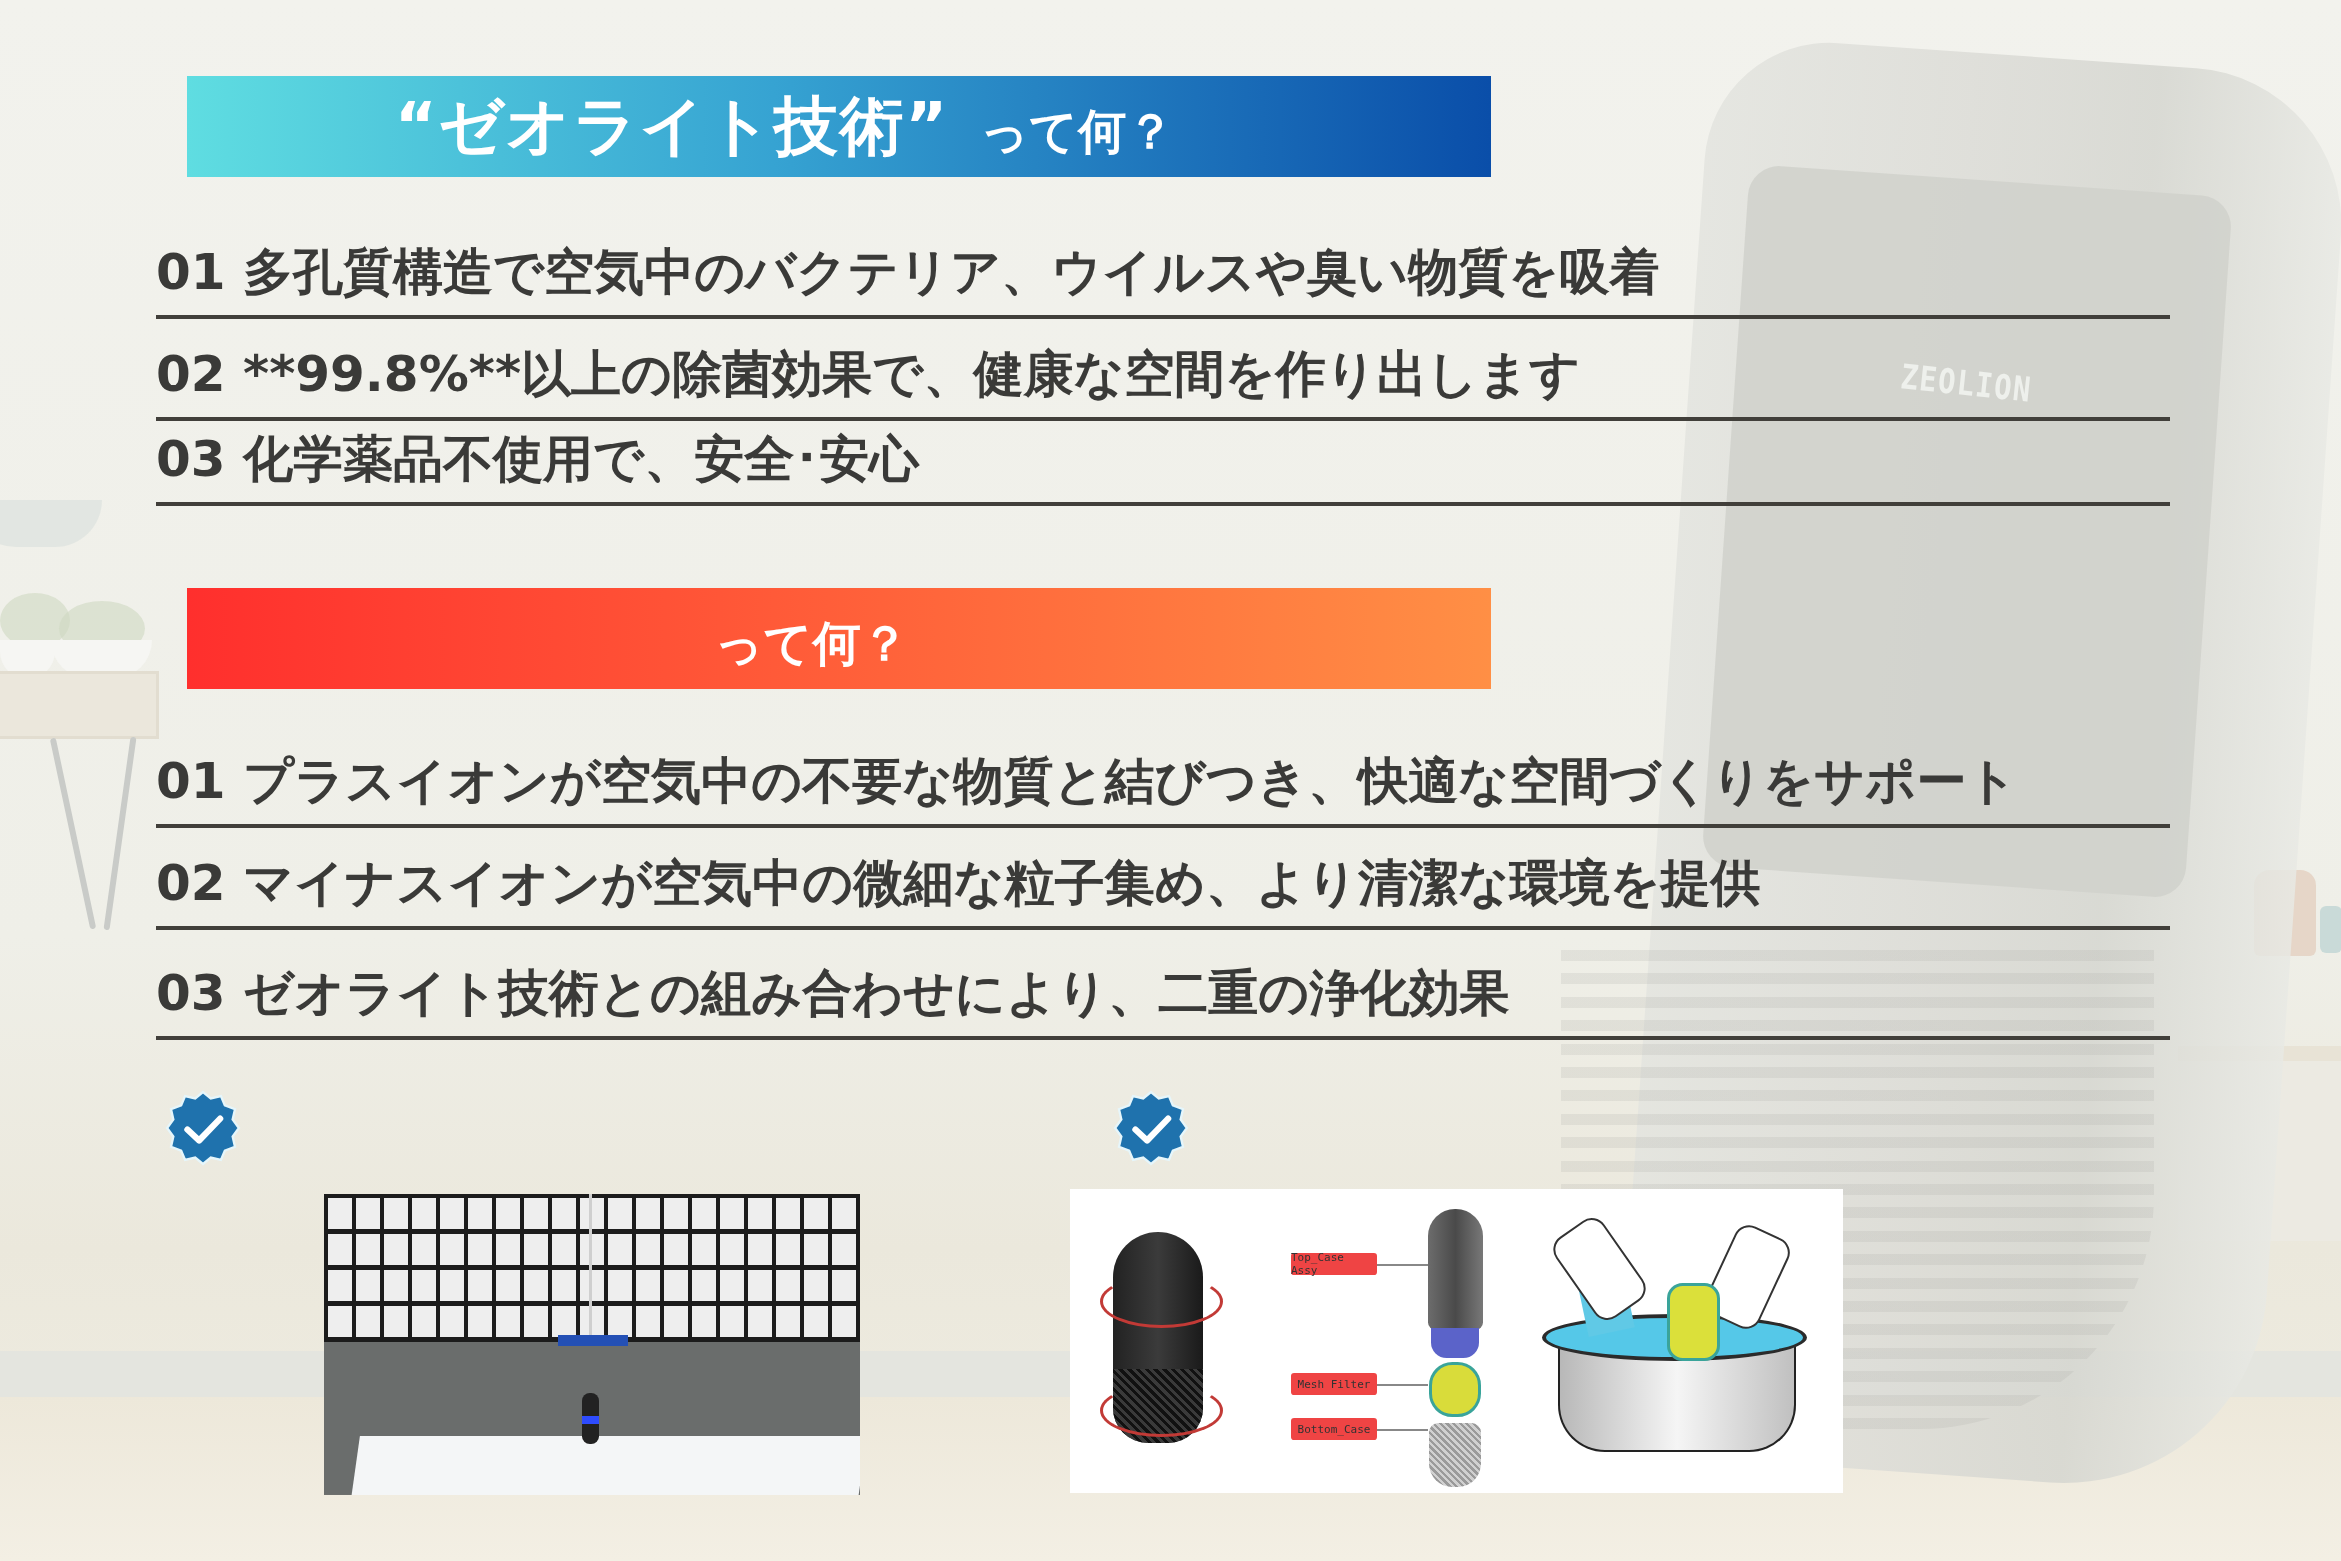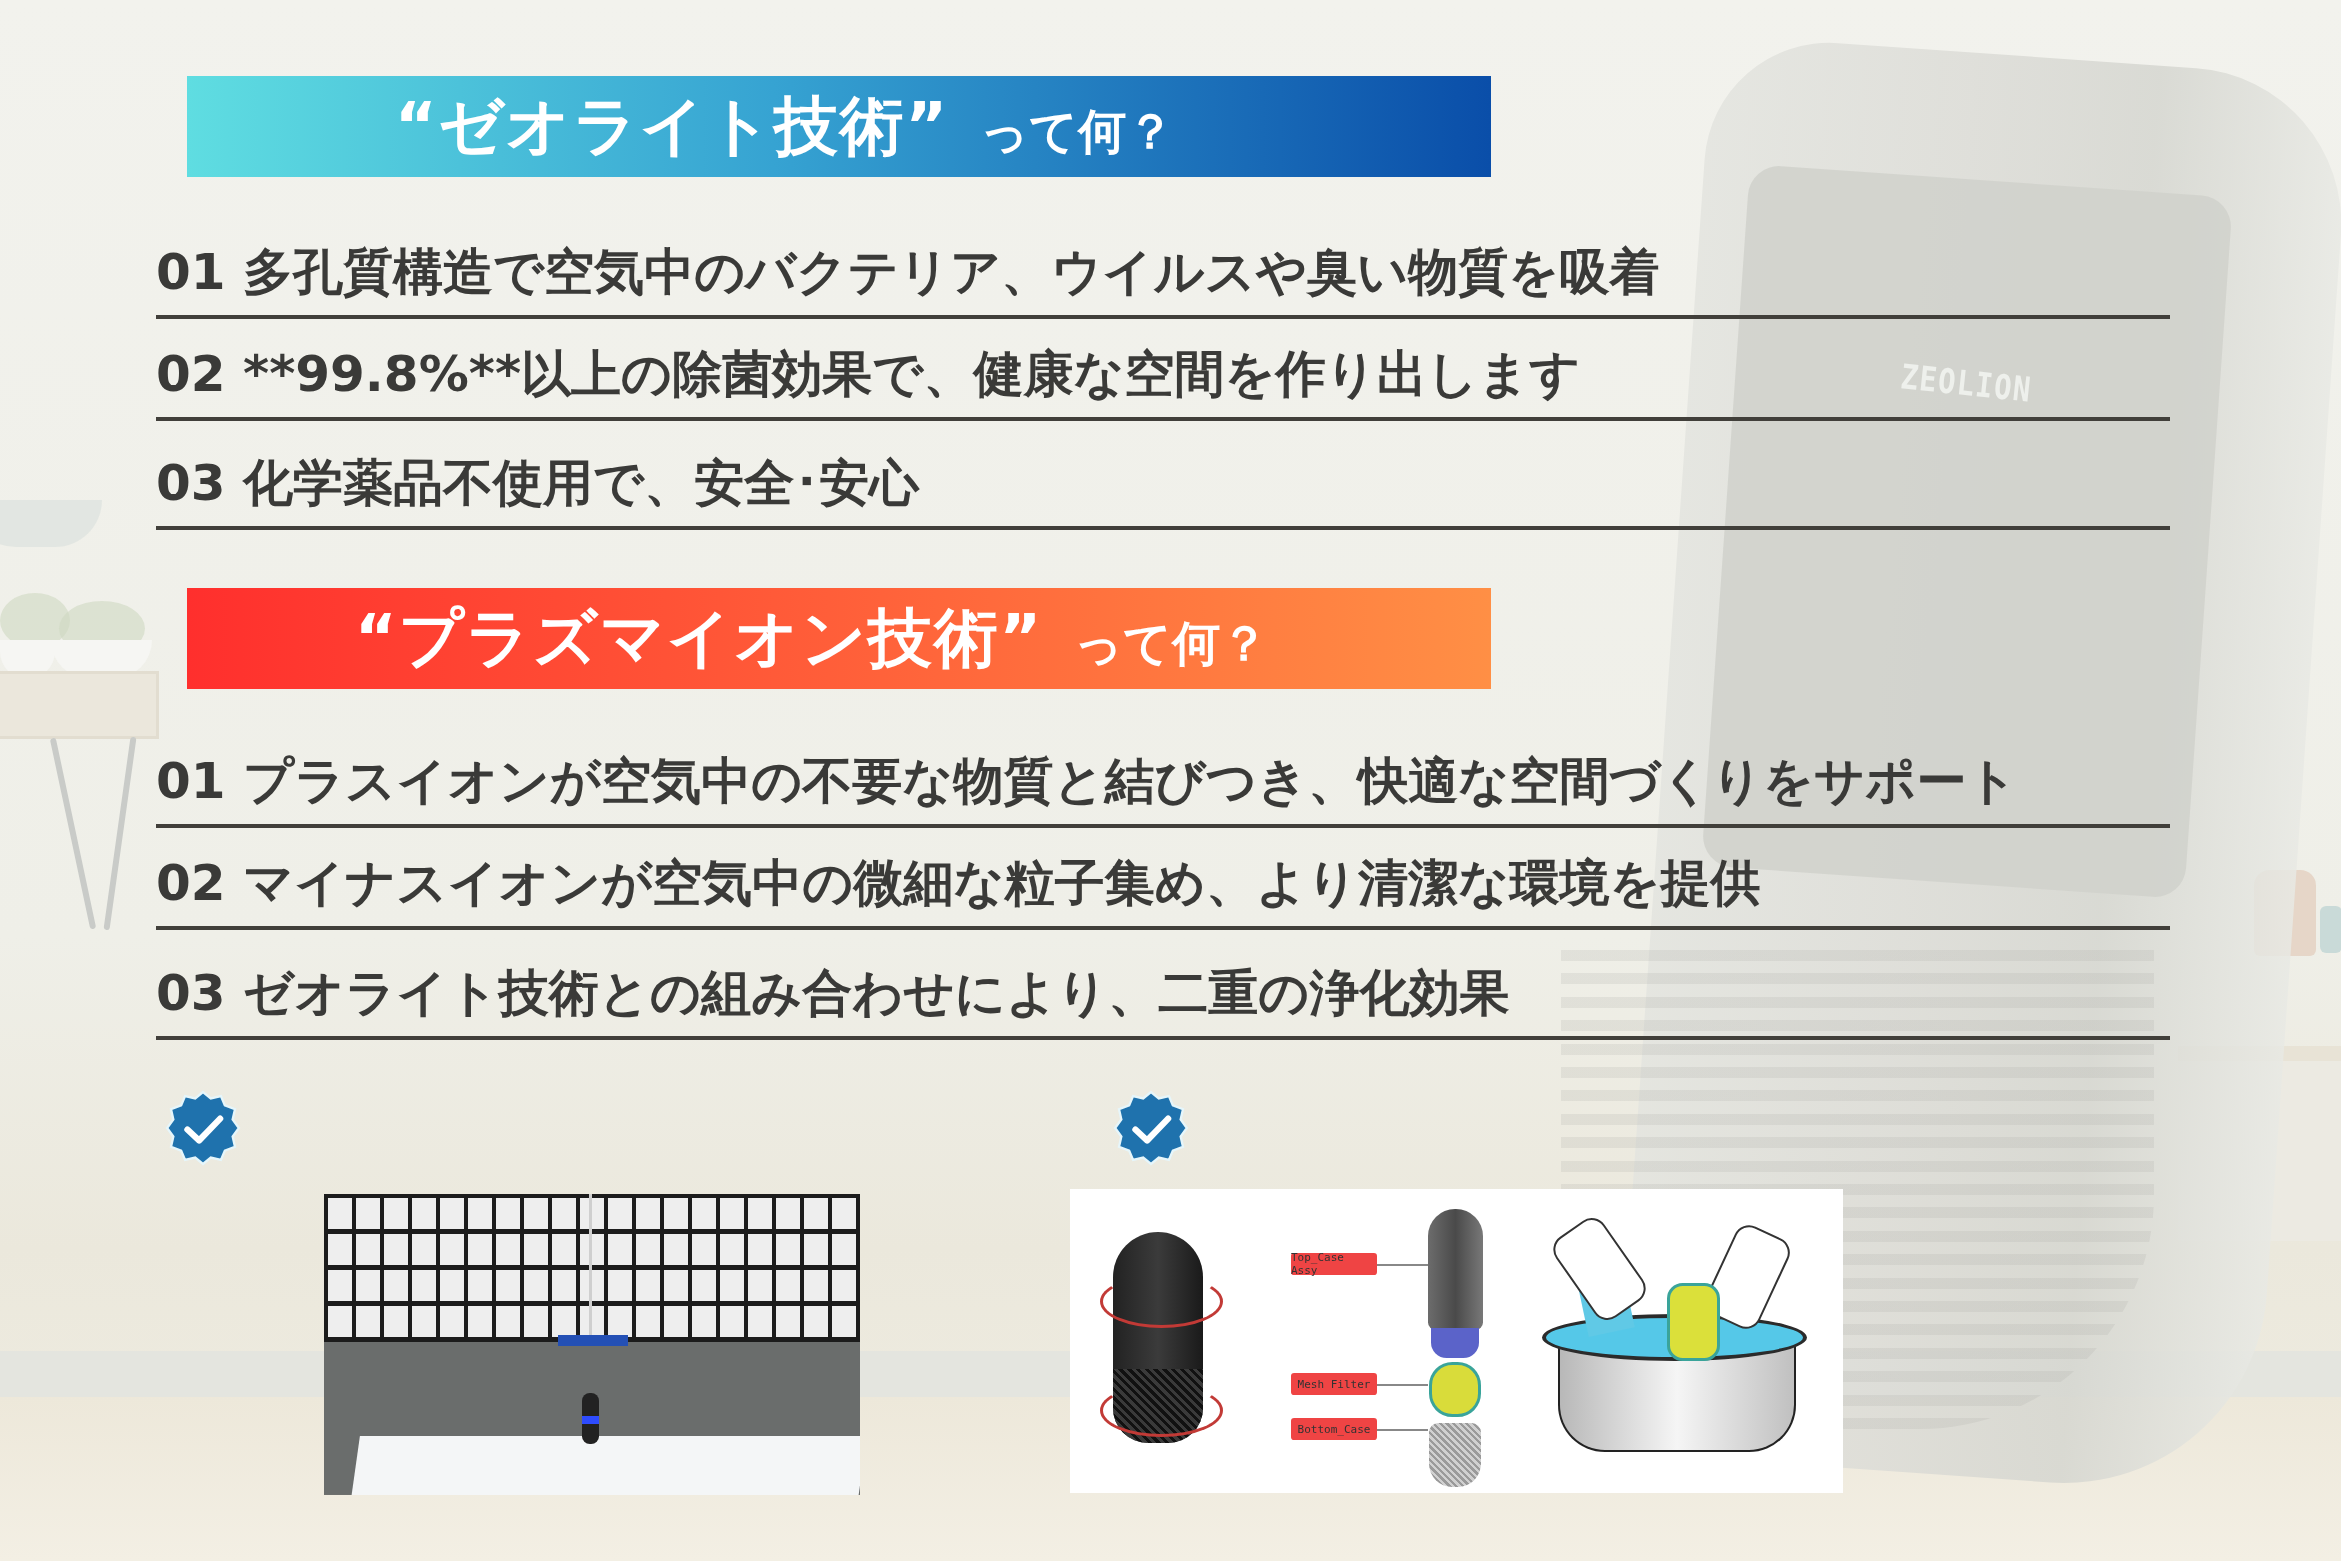--- a/index.html
+++ b/index.html
@@ -125,24 +125,23 @@
 <div class="device-panel"></div>
 <div class="device-grille"></div>
 <div class="device-logo">ZEOLION</div>
 
 <div class="banner banner-blue">
   <span class="main">“ゼオライト技術”</span>
   <span class="sub">って何？</span>
 </div>
 <div class="item" style="top:234px;height:85px;">01 多孔質構造で空気中のバクテリア、ウイルスや臭い物質を吸着</div>
 <div class="item" style="top:336px;height:85px;">02 **99.8%**以上の除菌効果で、健康な空間を作り出します</div>
-<div class="item" style="top:445px;height:85px;text-align:center;">03 化学薬品不使用で、安全･安心</div>
+<div class="item" style="top:421px;height:85px;text-align:center;">03 化学薬品不使用で、安全･安心</div>
 
 <div class="banner banner-red">
-  <span class="main">“プラズマイオン技術”</span>
   <span class="sub">って何？</span>
 </div>
 <div class="item" style="top:742px;height:86px;">01 プラスイオンが空気中の不要な物質と結びつき、快適な空間づくりをサポート</div>
 <div class="item" style="top:845px;height:85px;">02 マイナスイオンが空気中の微細な粒子集め、より清潔な環境を提供</div>
 <div class="item" style="top:954px;height:86px;">03 ゼオライト技術との組み合わせにより、二重の浄化効果</div>
 
 <div class="feature" style="left:164px;">
   <div class="badge">
     <svg viewBox="0 0 100 100">
       <path d="M50 4 L60 12 L73 9 L78 21 L91 26 L88 39 L96 50 L88 61 L91 74 L78 79 L73 91 L60 88 L50 96 L40 88 L27 91 L22 79 L9 74 L12 61 L4 50 L12 39 L9 26 L22 21 L27 9 L40 12 Z" fill="#1f72ad" stroke="#e6f6fb" stroke-width="3"></path>

